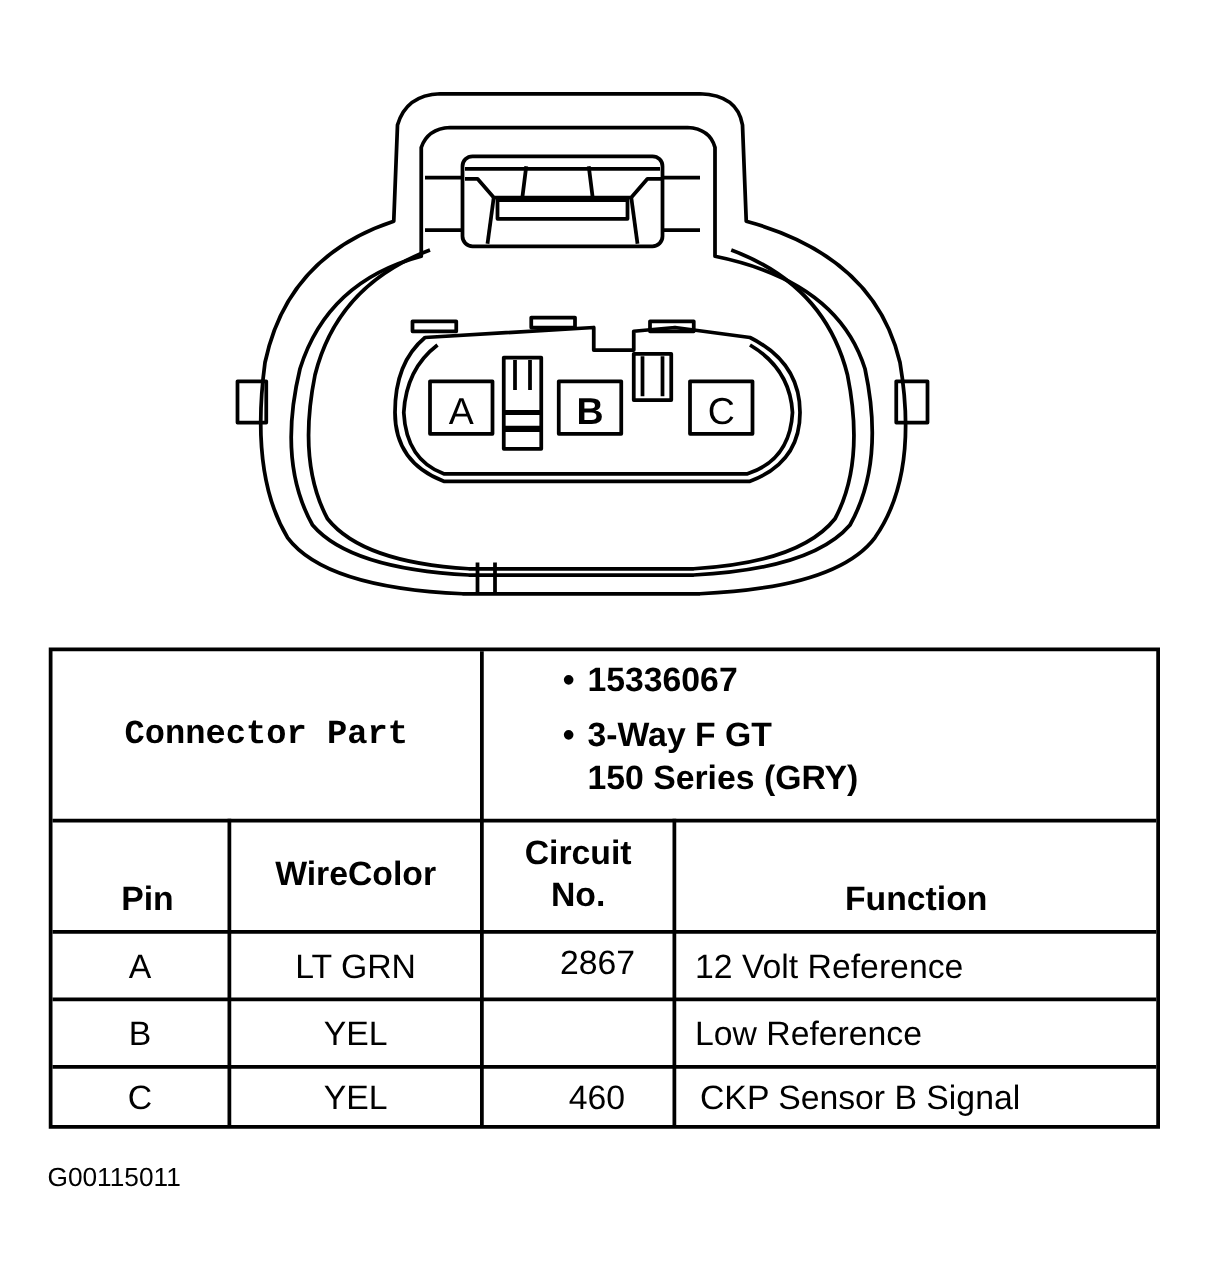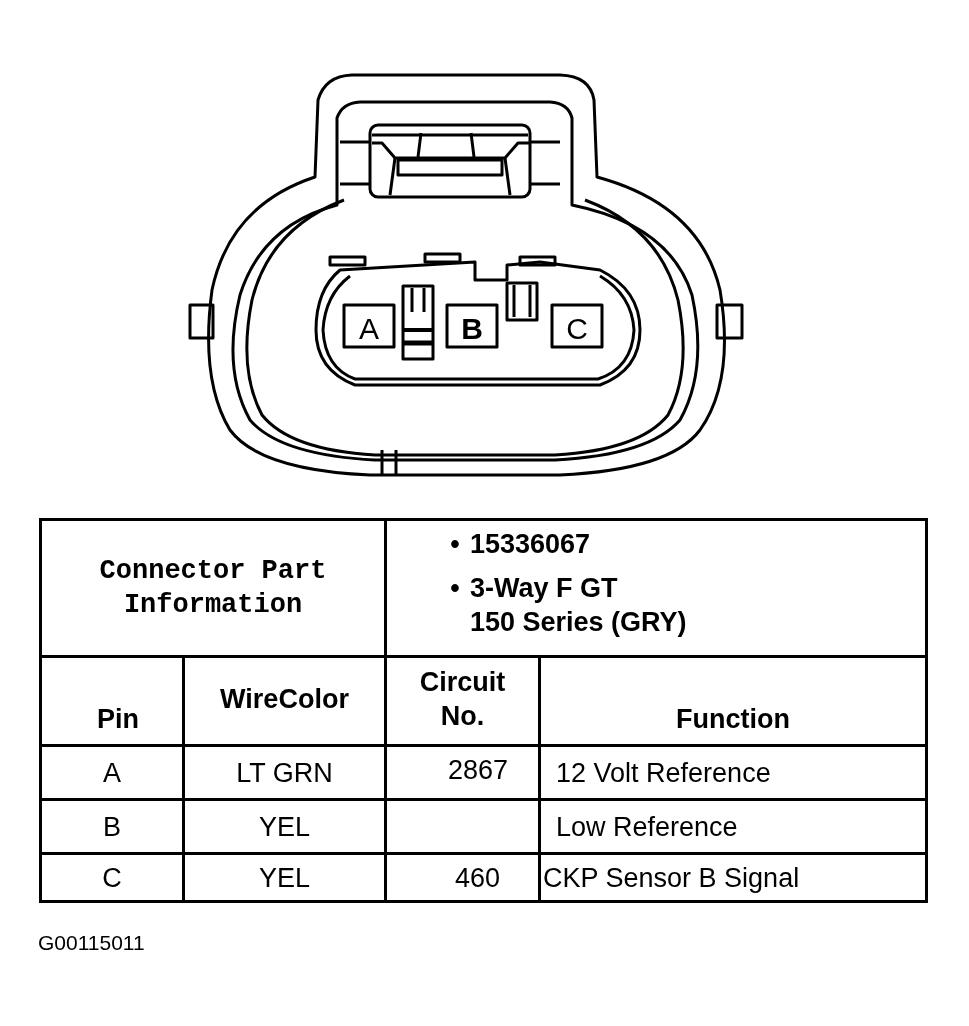--- a/index.html
+++ b/index.html
@@ -80,21 +80,20 @@
   <div class="vline" style="left:342px; top:0; height:379px;"></div>
   <div class="hline" style="left:0; top:134px; width:883px;"></div>
   <div class="vline" style="left:140px; top:134px; height:245px;"></div>
   <div class="vline" style="left:496px; top:134px; height:245px;"></div>
   <div class="hline" style="left:0; top:223px; width:883px;"></div>
   <div class="hline" style="left:0; top:277px; width:883px;"></div>
   <div class="hline" style="left:0; top:331px; width:883px;"></div>
 
   <div class="cell b" style="left:0; top:0; width:342px; height:134px; flex-direction:column;font-family:Liberation Mono, monospace;">
     <span>Connector Part</span>
-    <span>Information</span>
   </div>
   <div class="cell b" style="left:345px; top:0; width:538px; height:134px; justify-content:flex-start; align-items:flex-start; flex-direction:column; padding-left:53px; padding-top:6px;">
     <div class="bullet-line">
       <span class="bullet">•</span>
       <span>15336067</span>
     </div>
     <div class="bullet-line" style="margin-top:10px;">
       <span class="bullet">•</span>
       <span style="display:flex; flex-direction:column; align-items:flex-start;">
         <span>3-Way F GT</span>
@@ -143,18 +142,18 @@
 
   <div class="cell r" style="left:0; top:334px; width:140px; height:45px;">
       <span>C</span>
     </div>
   <div class="cell r" style="left:143px; top:334px; width:199px; height:45px;">
       <span>YEL</span>
     </div>
   <div class="cell r" style="left:345px; top:334px; width:151px; height:45px; justify-content:flex-end; padding-right:38px;">
       <span>460</span>
     </div>
-  <div class="cell r" style="left:499px; top:334px; width:384px; height:45px; justify-content:flex-start; padding-left:2px;">
+  <div class="cell r" style="left:499px; top:334px; width:384px; height:45px; justify-content:flex-start; padding-left:19px;">
       <span>CKP Sensor B Signal</span>
     </div>
 </div>
 
 <div class="caption">G00115011</div>
 
 </body></html>

